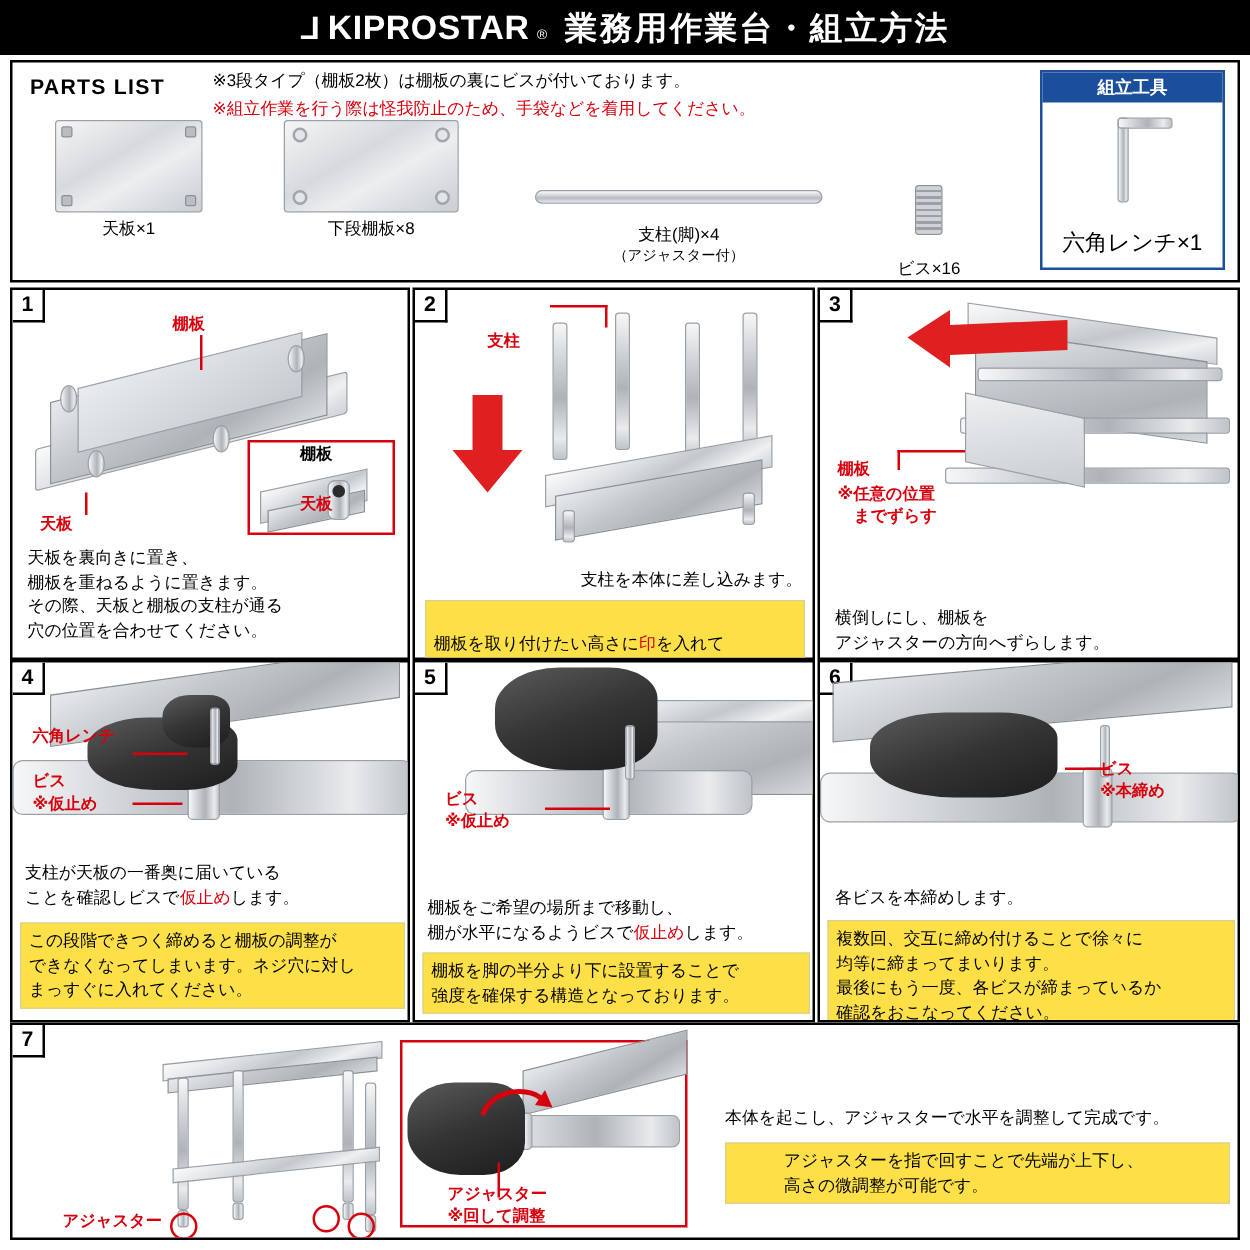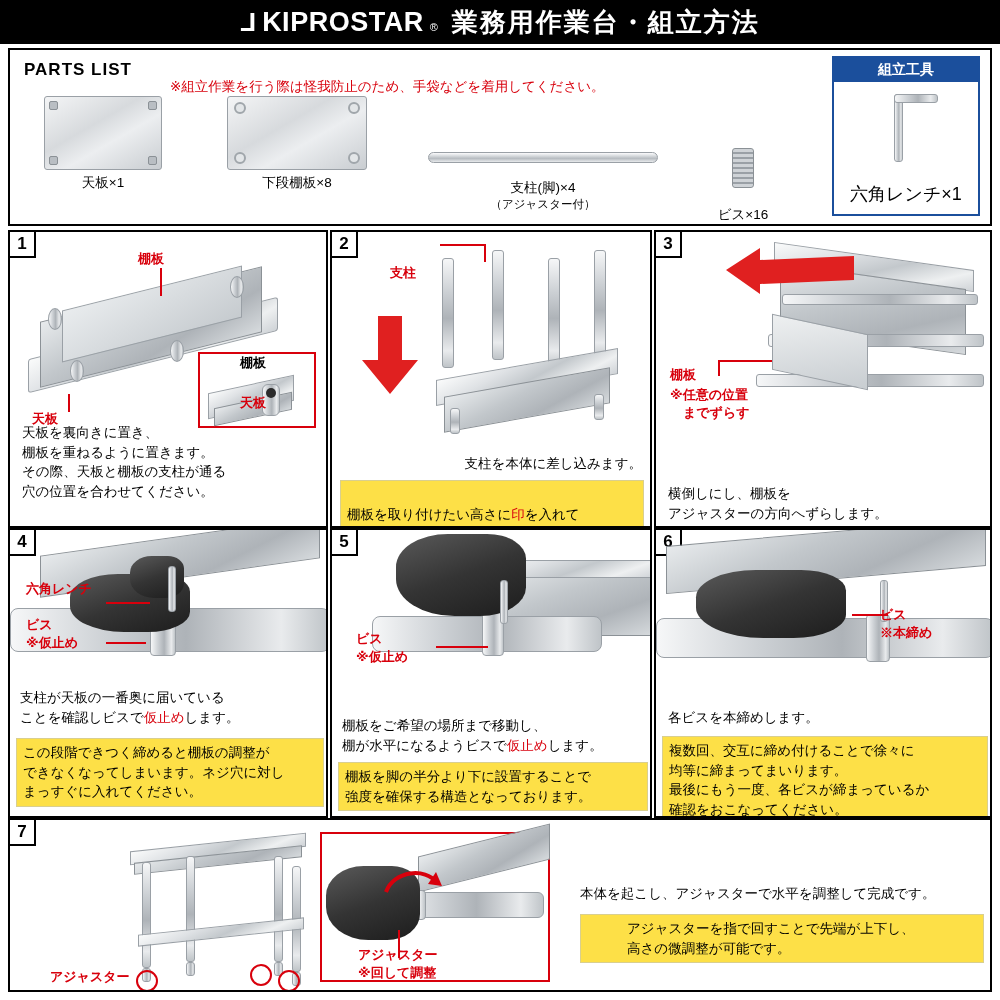--- a/index.html
+++ b/index.html
@@ -181,20 +181,21 @@
     <div style="display:flex;align-items:baseline;gap:6px;">
       <span class="logo-mark">L</span>
       <span class="logo-text">KIPROSTAR</span>
       <span class="logo-reg">®</span>
     </div>
     <div class="header-title">業務用作業台・組立方法</div>
   </div>
 
   <div class="parts-box">
     <div class="parts-title">PARTS LIST</div>
+    <div class="parts-note1">※3段タイプ（棚板2枚）は棚板の裏にビスが付いております。</div>
     <div class="parts-note2">※組立作業を行う際は怪我防止のため、手袋などを着用してください。</div>
 
     <div class="part" style="left:28px; top:46px; width:130px;">
       <div class="plate" style="width:118px;height:74px;margin:0 auto;">
         <div class="corner" style="left:4px;top:4px;"></div>
         <div class="corner" style="right:4px;top:4px;"></div>
         <div class="corner" style="left:4px;bottom:4px;"></div>
         <div class="corner" style="right:4px;bottom:4px;"></div>
       </div>
       <div class="part-cap">天板×1</div>
@@ -254,21 +255,21 @@
         <div class="leg" style="position:absolute;left:62px;top:30px;width:18px;height:32px;border-radius:6px;"></div>
         <div style="position:absolute;left:66px;top:34px;width:10px;height:10px;border-radius:50%;background:#2b2b2b;"></div>
       </div>
       <div class="label-blk" style="left:230px;top:122px;">棚板</div>
       <div class="label-red" style="left:230px;top:162px;">天板</div>
     </div>
 
     <div class="label-red" style="left:128px;top:18px;">棚板</div>
     <div class="label-red" style="left:22px;top:178px;">天板</div>
 
-    <div class="desc" style="left:12px;top:192px;width:300px;font-family:Liberation Mono, monospace;">天板を裏向きに置き、
+    <div class="desc" style="left:12px;top:204px;width:300px;">天板を裏向きに置き、
 棚板を重ねるように置きます。
 その際、天板と棚板の支柱が通る
 穴の位置を合わせてください。</div>
   </div>
 
   <div class="cell" style="left:330px; top:230px; width:322px; height:298px;">
     <div class="stepnum">2</div>
 
     <div class="ill" style="left:0;top:0;width:322px;height:215px;">
 
@@ -377,21 +378,21 @@
     <div class="ill" style="left:0;top:0;width:338px;height:160px;">
       <div class="metal-d" style="position:absolute;left:10px;top:2px;width:320px;height:48px;transform:skewY(-5deg);"></div>
       <div class="leg" style="position:absolute;left:0px;top:88px;width:338px;height:40px;border-radius:8px;"></div>
       <div class="leg" style="position:absolute;left:210px;top:84px;width:24px;height:48px;border-radius:4px;"></div>
       <div class="glove" style="position:absolute;left:40px;top:40px;width:150px;height:68px;"></div>
       <div class="leg" style="position:absolute;left:224px;top:50px;width:8px;height:42px;"></div>
       <div class="redline" style="left:196px;top:84px;width:36px;height:1.5px;"></div>
     </div>
 
     <div class="label-red" style="left:224px;top:76px;">ビス</div>
-    <div class="label-red" style="left:224px;top:94px;font-family:Liberation Mono, monospace;">※本締め</div>
+    <div class="label-red" style="left:224px;top:94px;">※本締め</div>
 
     <div class="desc" style="left:12px;top:178px;width:320px;">各ビスを本締めします。</div>
     <div class="tipbox" style="left:6px;top:206px;width:326px;">複数回、交互に締め付けることで徐々に
 均等に締まってまいります。
 最後にもう一度、各ビスが締まっているか
 確認をおこなってください。</div>
   </div>
 
   <div class="cell" style="left:8px; top:818px; width:984px; height:174px;">
     <div class="stepnum">7</div>

